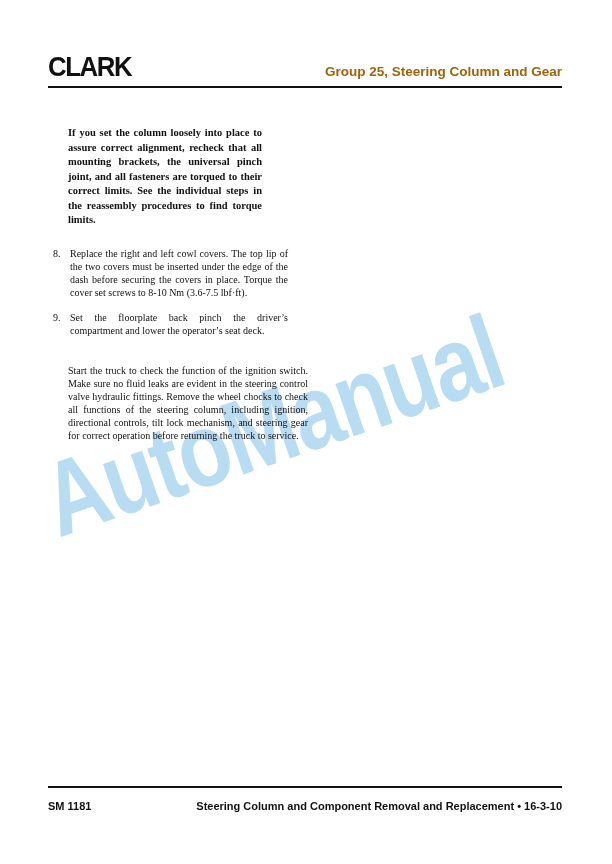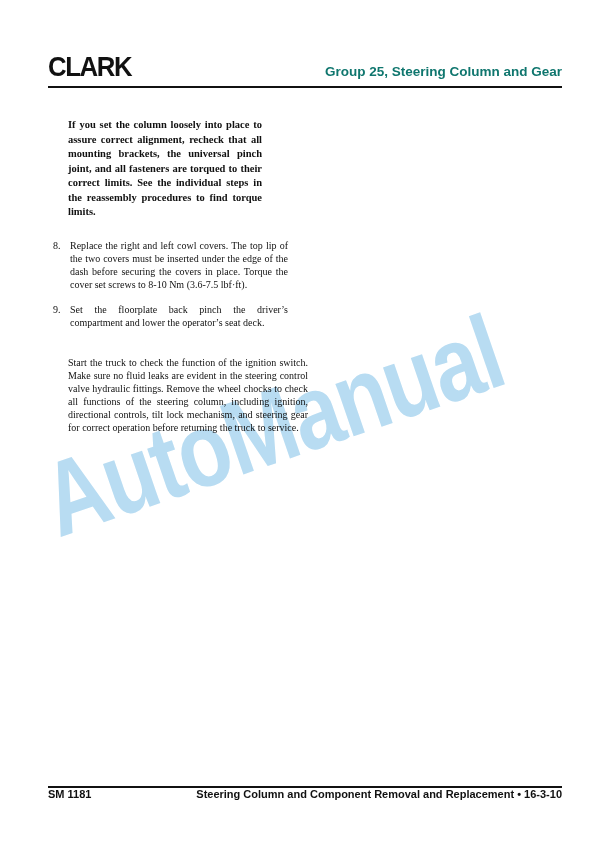--- a/index.html
+++ b/index.html
@@ -39,21 +39,21 @@
     letter-spacing: -1.5px;
     color: #111111;
     transform: scale(0.92, 1.0);
     transform-origin: left bottom;
   }
   .header-title {
     font-family: "Liberation Sans", sans-serif;
     font-weight: bold;
     font-size: 13.5px;
     line-height: 16px;
-    color: #0f766e;
+    color: #a16207;
   }
 
   
   .content {
     position: absolute;
     left: 48px;
     top: 106px;
     width: 240px;
     z-index: 2;
   }
@@ -62,21 +62,21 @@
     margin-left: 20px;
     text-align: center;
     font-family: "Liberation Sans", sans-serif;
     font-weight: bold;
     font-size: 12px;
     color: #111111;
   }
   .important-body {
     width: 194px;
     margin-left: 20px;
-    margin-top: 12px;
+    margin-top: 20px;
     font-weight: bold;
     font-size: 10.5px;
     line-height: 14.5px;
     text-align: justify;
   }
   .steps {
     margin-top: 19px;
   }
   .step-row {
     display: flex;
@@ -125,21 +125,21 @@
     pointer-events: none;
   }
 
   
   .footer {
     position: absolute;
     left: 48px;
     width: 514px;
     top: 786px;
     border-top: 2px solid #111111;
-    padding-top: 0;
+    padding-top: 12px;
     display: flex;
     justify-content: space-between;
     align-items: flex-end;
     font-family: "Liberation Sans", sans-serif;
     font-weight: bold;
     font-size: 11px;
     color: #111111;
   }
 </style>
 </head>

